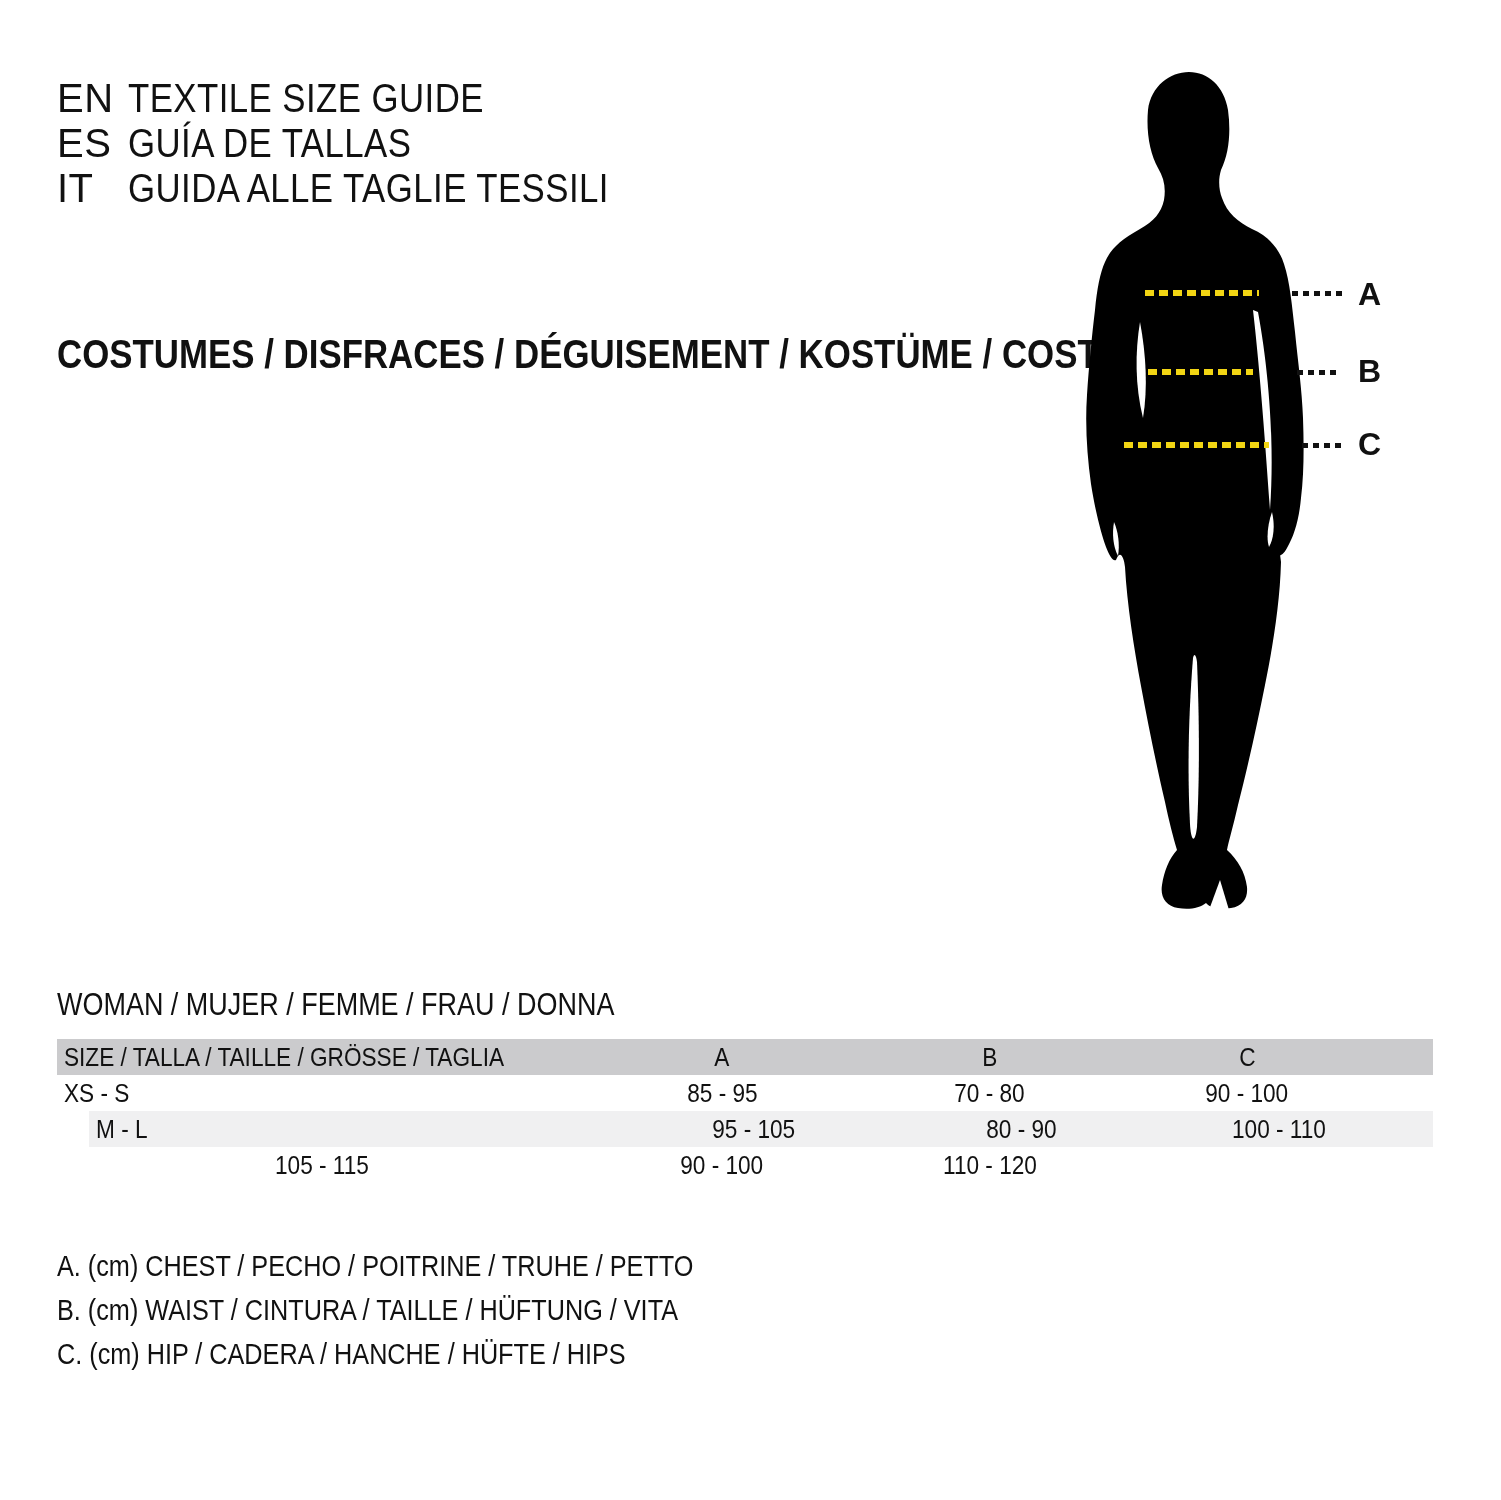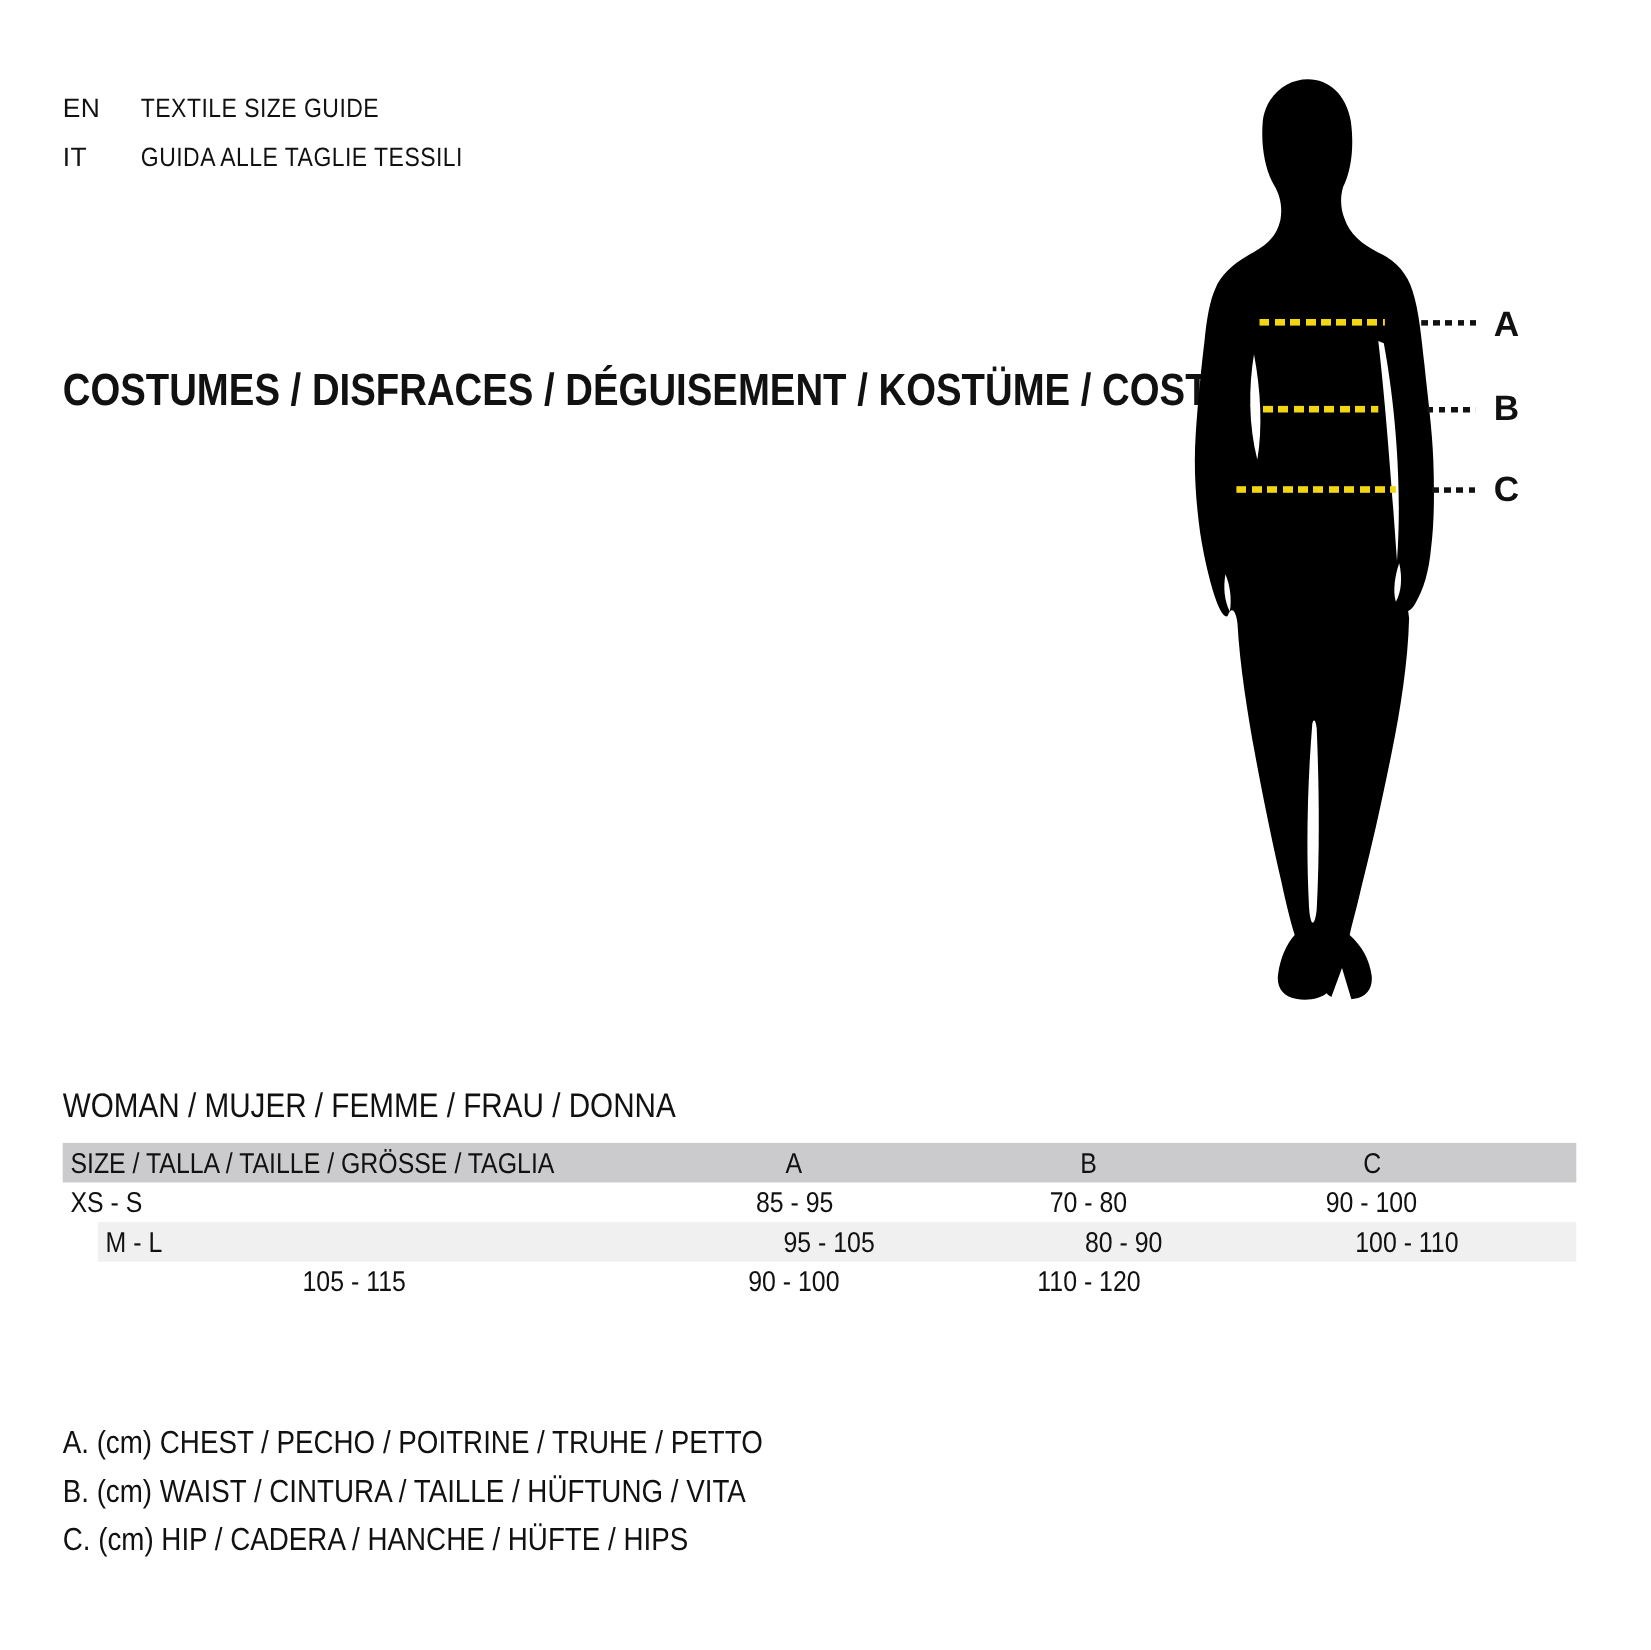--- a/index.html
+++ b/index.html
@@ -8,21 +8,21 @@
     font-family:"Liberation Sans","DejaVu Sans",sans-serif;
     color:var(--ink,#111);overflow:hidden;
   }
   .abs{position:absolute;}
   
   .cond{display:inline-block;transform:scaleX(0.87);transform-origin:0 50%;white-space:nowrap;}
   .cond-c{display:inline-block;transform:scaleX(0.87);transform-origin:50% 50%;white-space:nowrap;}
 
   
   .lang-list{left:57px;top:76px;}
-  .lang-row{display:flex;height:45px;line-height:45px;font-size:24px;letter-spacing:0.5px;}
+  .lang-row{display:flex;height:45px;line-height:45px;font-size:40px;letter-spacing:0.5px;}
   .lang-code{width:71px;flex:0 0 71px;}
   
   .category{left:57px;top:331px;height:46px;line-height:46px;font-size:41px;font-weight:bold;}
   .category .cond{transform:scaleX(0.85);}
 
   
   .figure{left:1080px;top:70px;width:240px;height:845px;}
   .figure svg{display:block;width:240px;height:845px;}
   .sil{fill:var(--sil,#000);}
   .gap{fill:#ffffff;}
@@ -47,30 +47,34 @@
   
   .table{left:57px;top:1039px;width:1376px;}
   .tr{display:grid;grid-template-columns:530px 270px 265px 250px 61px;height:36px;align-items:center;font-size:26px;}
   .tr.th{background:var(--header_bg,#cbcbcd);}
   .tr.alt{background:var(--alt_bg,#f0f0f1);margin-left:32px;}
   .td{white-space:nowrap;}
   .td.size{padding-left:7px;text-align:left;}
   .td.c{text-align:center;}
 
   
-  .legend{left:57px;top:1290px;text-decoration:underline;}
+  .legend{left:57px;top:1244px;text-decoration:underline;}
   .legend-row{height:44px;line-height:44px;font-size:29px;}
 </style>
 </head>
 <body>
 
 <div class="abs lang-list">
   <div class="lang-row">
     <span class="lang-code">EN</span>
     <span class="cond">TEXTILE SIZE GUIDE</span>
+  </div>
+  <div class="lang-row">
+    <span class="lang-code">ES</span>
+    <span class="cond">GUÍA DE TALLAS</span>
   </div>
   <div class="lang-row">
     <span class="lang-code">IT</span>
     <span class="cond">GUIDA ALLE TAGLIE TESSILI</span>
   </div>
 </div>
 
 <div class="abs category">
   <span class="cond">COSTUMES / DISFRACES / DÉGUISEMENT / KOSTÜME / COSTUMI</span>
 </div>

